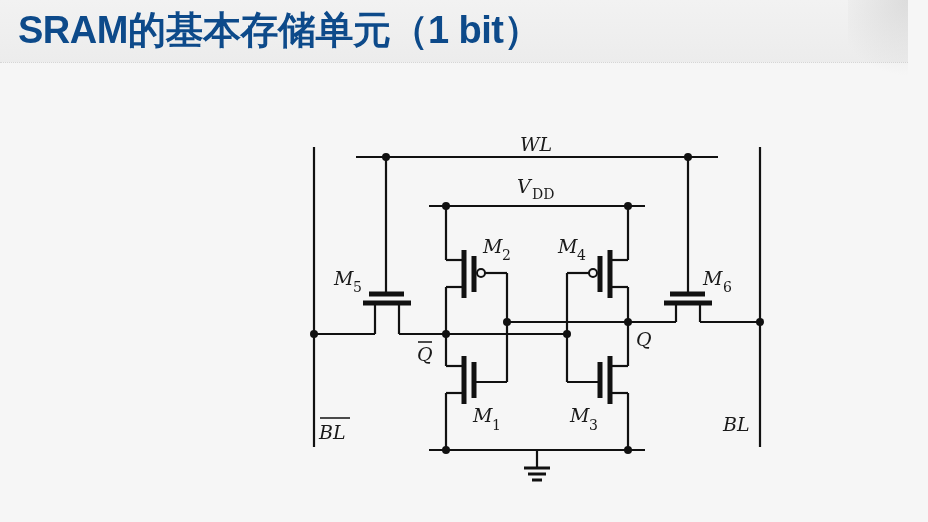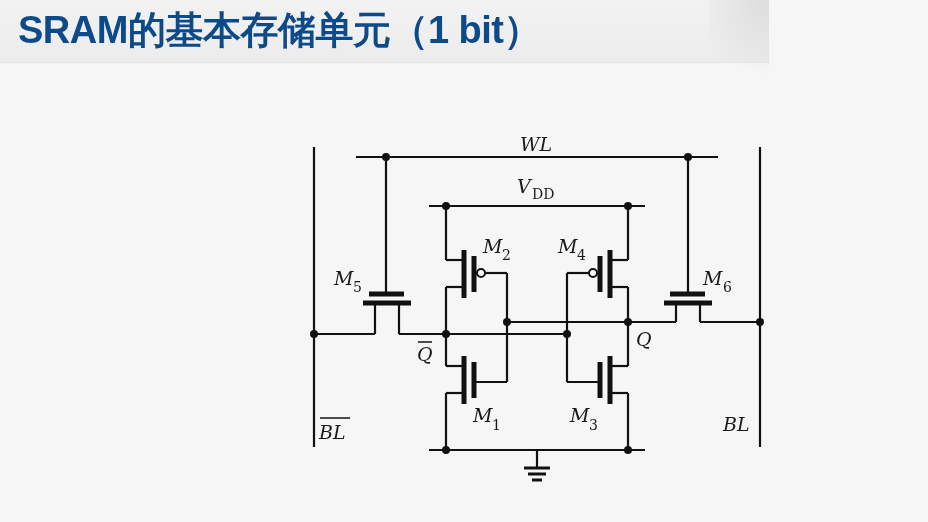--- a/index.html
+++ b/index.html
@@ -2,21 +2,21 @@
 <html><head>
   <meta charset="utf-8">
   <style>
     html, body { margin: 0; padding: 0; }
     body {
       width: 928px; height: 522px; overflow: hidden; position: relative;
       background: #f6f6f6;
       font-family: "Liberation Sans", sans-serif;
     }
     .header {
-      position: absolute; left: 0; top: 0; width: 769px; height: 62px;
+      position: absolute; left: 0; top: 0; width: 908px; height: 62px;
       background: linear-gradient(180deg, #f2f2f2 0%, #ececec 100%);
       border-bottom: 1px dotted #d6d6d6;
     }
     .header-deco {
       position: absolute; right: 0; top: 0; width: 60px; height: 90px;
       background: radial-gradient(circle at 100% 0%, rgba(180,180,180,0.35) 0%, rgba(240,240,240,0) 70%);
     }
     .title {
       position: absolute; left: 18px; top: 5px;
       font-family: "Liberation Sans", sans-serif;

